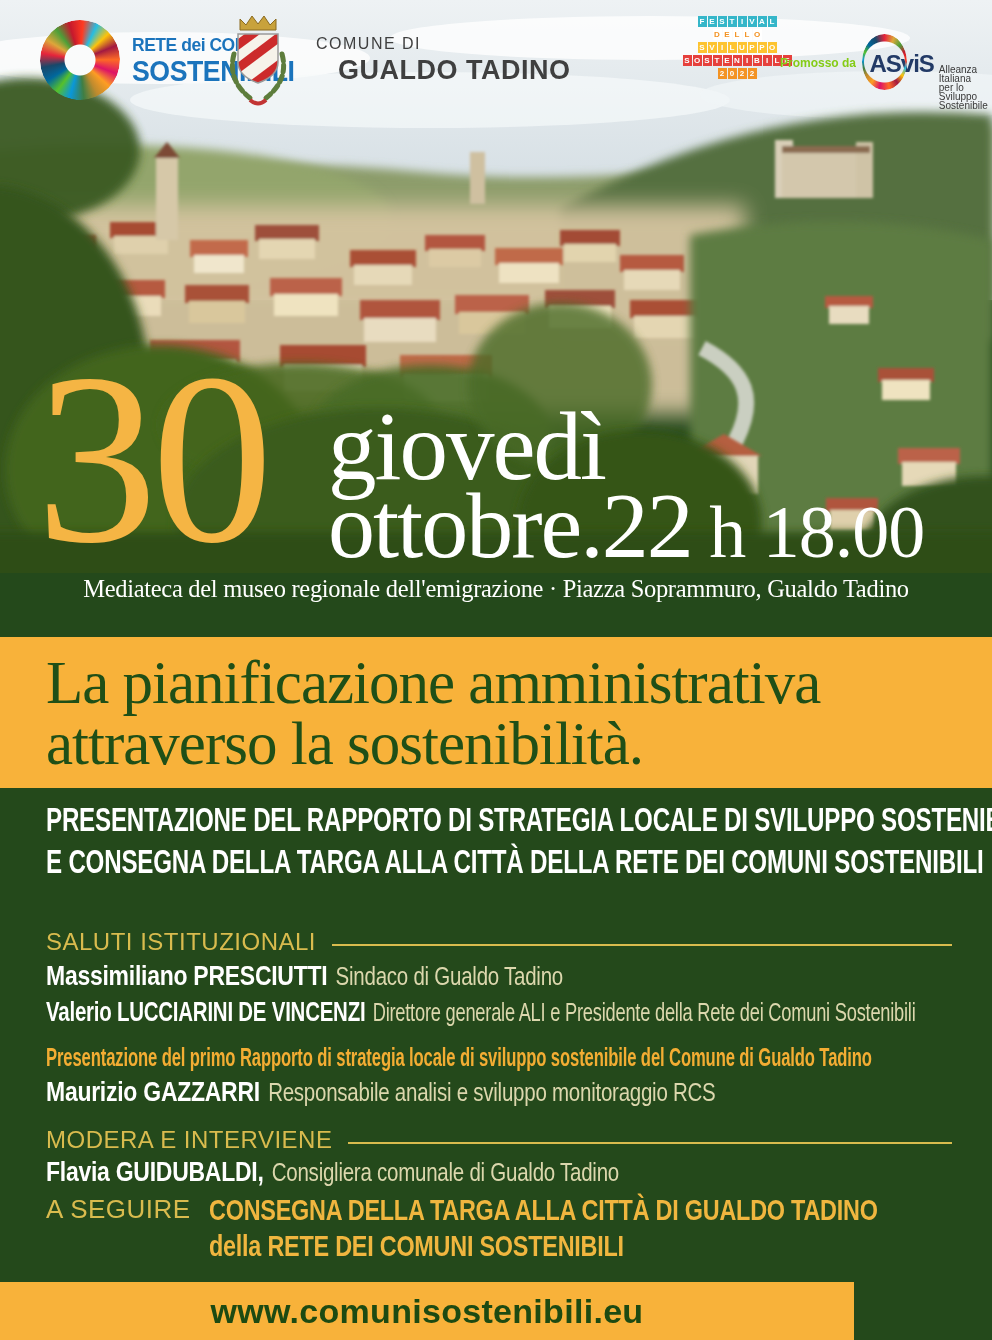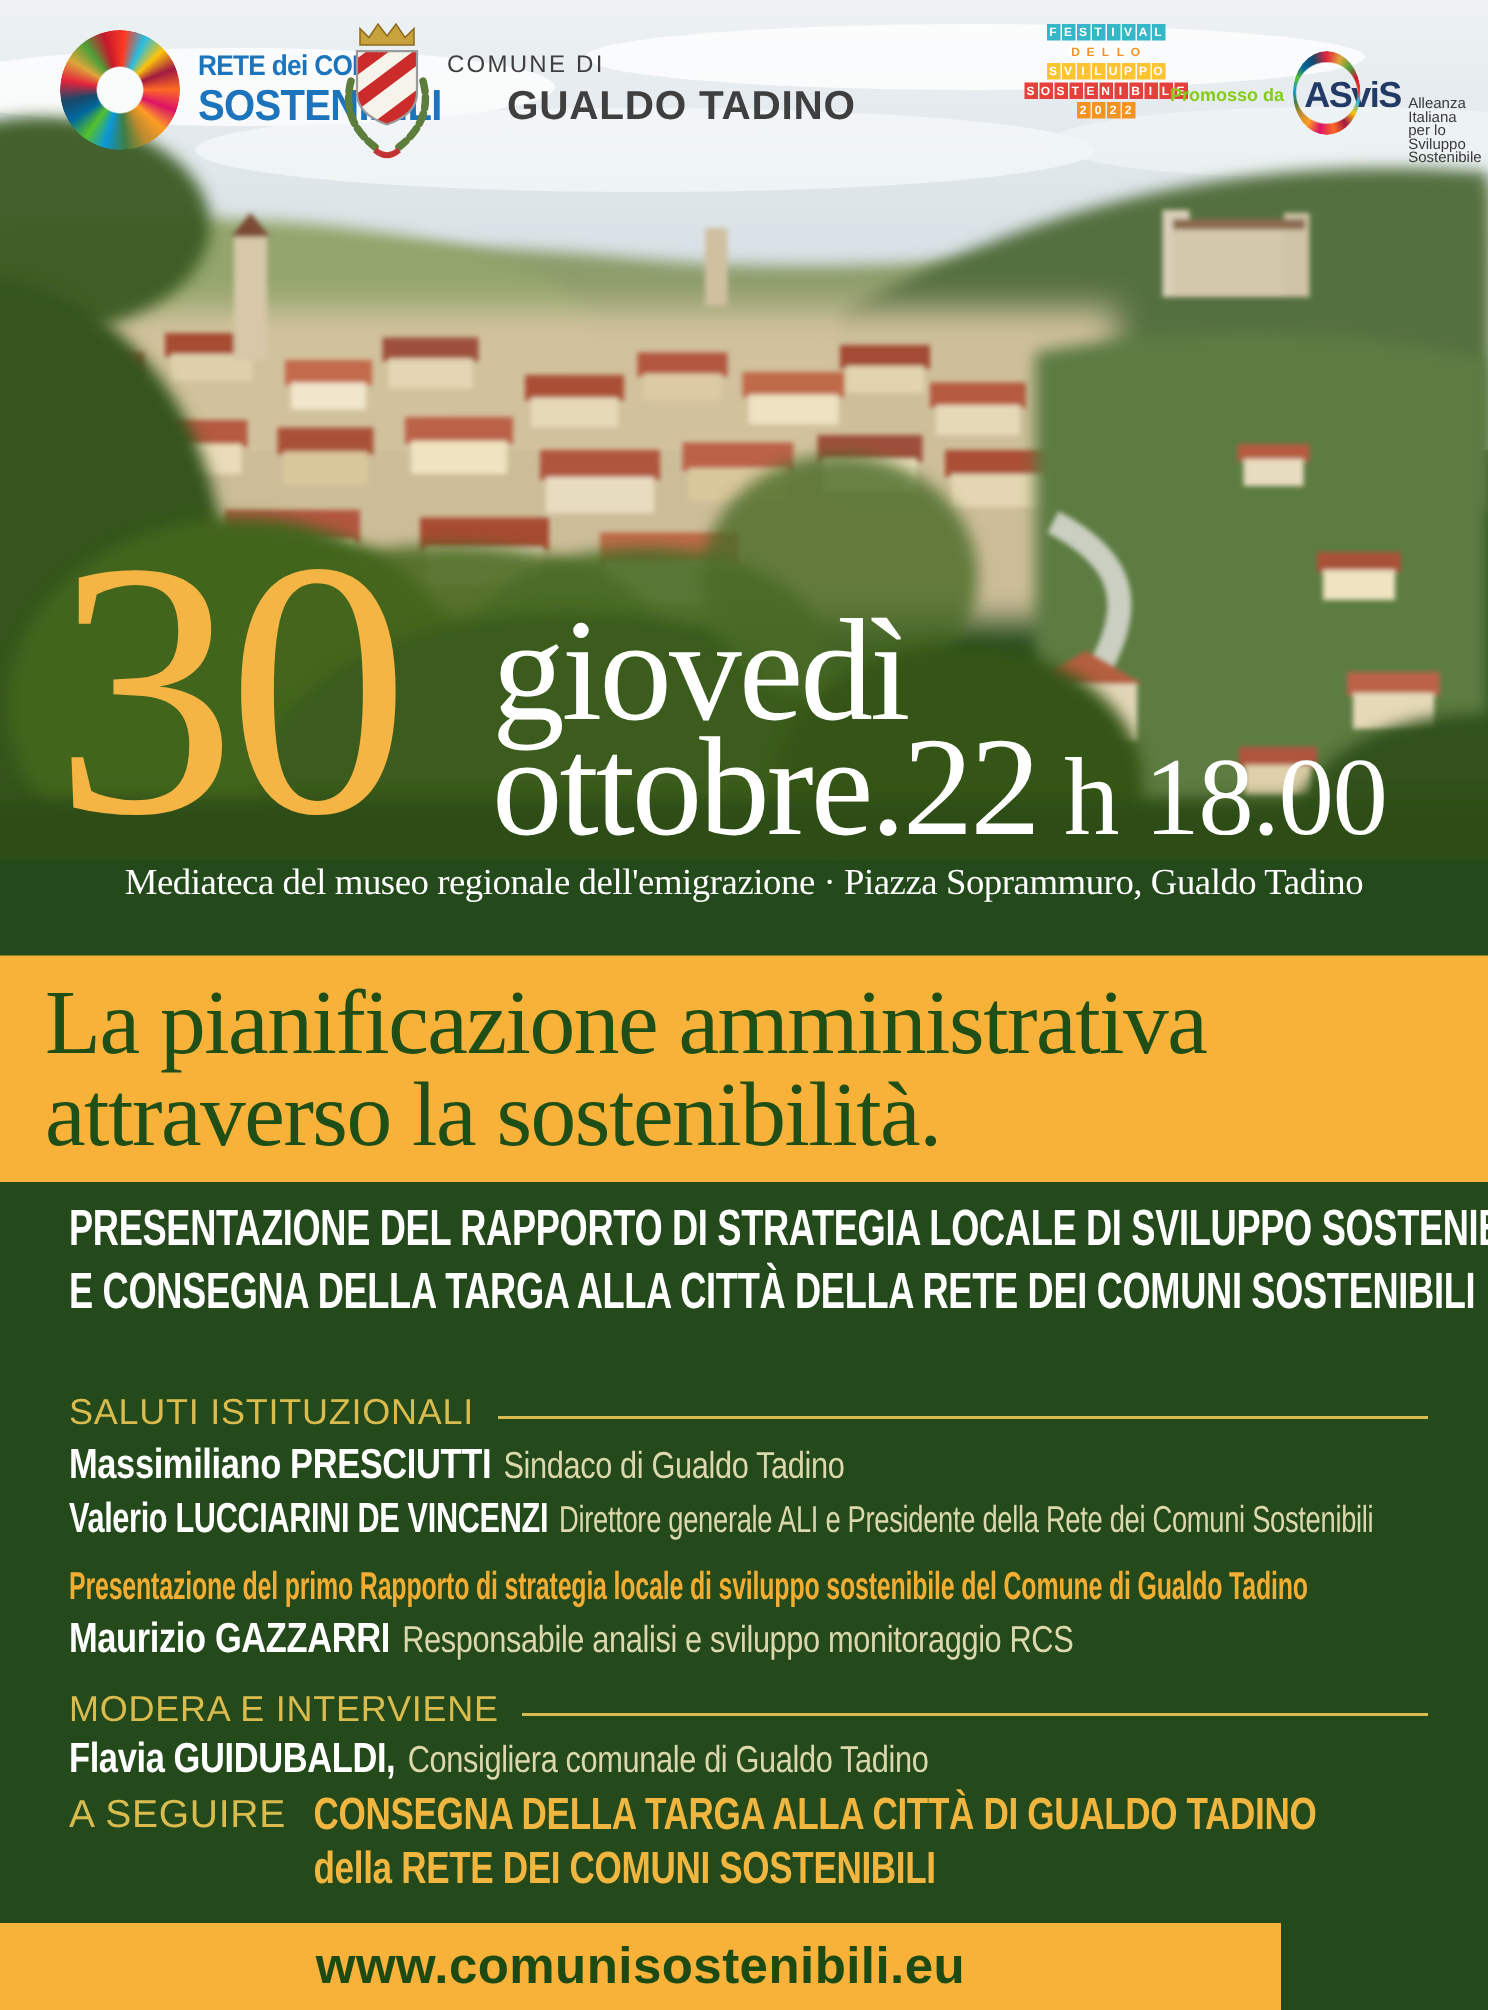--- a/index.html
+++ b/index.html
@@ -22,21 +22,21 @@
   .rcs-ring{width:80px;height:80px;
     -webkit-mask:radial-gradient(circle,transparent 0 15px,#000 16px);
             mask:radial-gradient(circle,transparent 0 15px,#000 16px);
     transform:rotate(-80deg);}
   .rcs-text{margin-left:12px;color:var(--blue);font-weight:bold;line-height:1;}
   .rcs-text .l1{font-size:19px;letter-spacing:-0.5px;display:block;transform:scaleX(0.92);transform-origin:left;}
   .rcs-text .l2{font-size:29px;letter-spacing:-0.5px;display:block;margin-top:3px;transform:scaleX(0.92);transform-origin:left;}
 
   .crest-wrap{position:absolute;left:228px;top:12px;display:flex;align-items:center;}
   .comune-text{margin-left:10px;color:#3f3f3f;line-height:1;}
-  .comune-text .l1{font-size:16px;letter-spacing:1.5px;display:block;}
+  .comune-text .l1{font-size:16px;letter-spacing:1.5px;display:block;margin-left:18px;}
   .comune-text .l2{font-size:27px;font-weight:bold;letter-spacing:0.5px;display:block;margin-top:5px;margin-left:40px;}
 
   .festival{position:absolute;left:681px;top:16px;width:112px;display:flex;flex-direction:column;align-items:center;gap:2px;}
   .fest-row{display:flex;gap:1px;}
   .fest-cell{width:9px;height:11px;font-size:8px;font-weight:bold;line-height:11px;text-align:center;font-family:"Liberation Sans",sans-serif;}
 
   .asvis{position:absolute;left:780px;top:34px;display:flex;align-items:flex-start;}
   .promosso{font-size:12px;font-weight:bold;color:#84cc16;margin-top:22px;white-space:nowrap;}
   .asvis-ring{width:56px;height:56px;margin-left:6px;
     -webkit-mask:radial-gradient(circle,transparent 0 20px,#000 21px);
@@ -53,21 +53,21 @@
     color:#fff;line-height:1;white-space:nowrap;}
   .dateline .big{font-size:94px;letter-spacing:-2px;}
   .dateline .small{font-size:74px;letter-spacing:-1px;}
 
   
   .band-venue{position:absolute;left:0;top:573px;width:992px;height:64px;background:var(--green);}
   .venue{padding-top:2px;text-align:center;font-family:"Liberation Serif",serif;
     font-size:24.5px;color:#fff;letter-spacing:-0.3px;}
 
   .band-title{position:absolute;left:0;top:637px;width:992px;height:174px;background:var(--yellow);
-    padding:15px 0 0 30px;}
+    padding:15px 0 0 46px;}
   .band-title .t{font-family:"Liberation Serif",serif;font-size:61px;line-height:61px;
     color:var(--title-green);letter-spacing:-1px;}
 
   .band-main{position:absolute;left:0;top:788px;width:992px;height:494px;background:var(--green);}
   .prow{position:absolute;left:46px;right:40px;white-space:nowrap;}
   .cx{display:inline-block;transform-origin:left center;}
   .s71{transform:scaleX(0.71);} .s82{transform:scaleX(0.82);} .s73{transform:scaleX(0.73);}
   .s64{transform:scaleX(0.64);} .s78{transform:scaleX(0.78);}
   .subtitle-line{font-size:34px;font-weight:bold;color:#fff;letter-spacing:-0.3px;}
   .heading-row{display:flex;align-items:center;}

